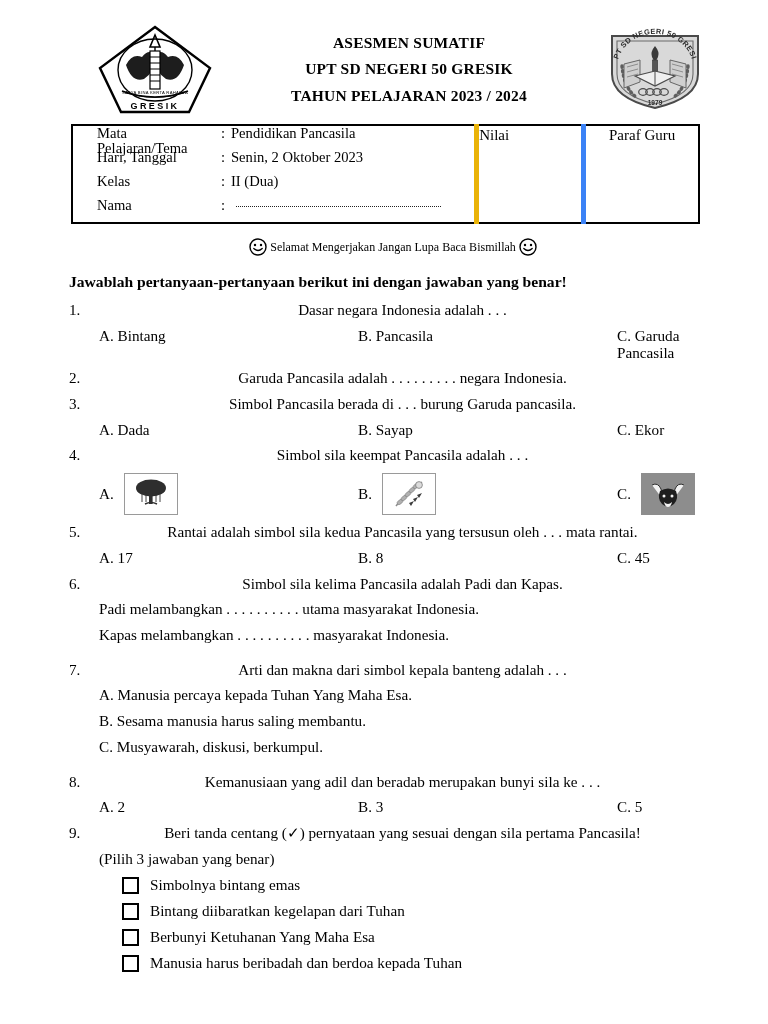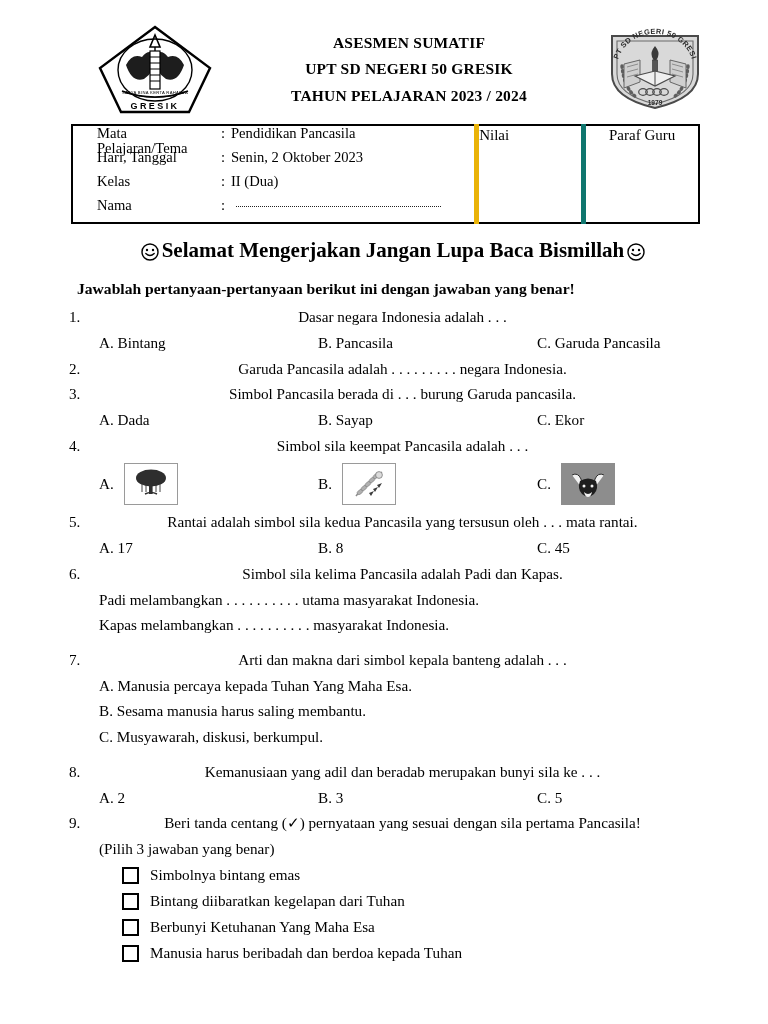--- a/index.html
+++ b/index.html
@@ -50,21 +50,21 @@
     border-collapse: collapse;
     border: 2.5px solid #000;
     table-layout: fixed;
   }
   .info-table td {
     vertical-align: top;
     padding: 0;
   }
   .td-fields { width: 404px; padding: 6px 0 7px 7px; }
   .td-nilai  { width: 107px; border-left: 5px solid #eab308; text-align: left; padding-top: 5px; }
-  .td-paraf  { width: 115px; border-left: 5px solid #0f766e; text-align: center; padding-top: 5px; }
+  .td-paraf  { width: 115px; border-left: 5px solid #3b82f6; text-align: center; padding-top: 5px; }
   .col-head { font-size: 15px; }
 
   .field-row {
     display: flex;
     align-items: baseline;
     font-size: 14.6px;
     line-height: 1.0;
     height: 24px;
   }
   .field-label { width: 148px; flex: 0 0 auto; padding-left: 24px; }
@@ -75,39 +75,39 @@
     width: 205px;
     border-bottom: 1.5px dotted #222;
     position: relative;
     top: -3px;
     margin-left: 5px;
   }
 
   
   .greeting {
     text-align: center;
-    font-weight: bold;
-    font-size: 21px;
+    font-weight: normal;
+    font-size: 12px;
     margin: 14px 0 0 0;
     padding-left: 18px;
     display: flex;
     align-items: center;
     justify-content: center;
     gap: 3px;
   }
   .smiley { width: 18px; height: 18px; flex: 0 0 auto; display: inline-block; }
 
   
   .sheet {
     padding: 0 62px 0 69px;
   }
   .instruction {
     font-weight: bold;
     font-size: 15.6px;
-    margin: 17px 0 12px 8px;
+    margin: 17px 0 12px 0;
     line-height: 1.1;
   }
 
   .q {
     display: flex;
     align-items: flex-start;
     margin-bottom: 9px;
     line-height: 1.1;
   }
   .q-num {
@@ -119,20 +119,21 @@
     flex: 1 1 auto;
     font-size: 15.2px;
   }
   .q-text { margin: 0 0 9px 0; text-align: center; }
   .q-text:last-child { margin-bottom: 0; }
 
   
   .opts {
     display: flex;
     margin: 0 0 9px 0;
+    gap: 40px;
   }
   .opts:last-child { margin-bottom: 0; }
   .opt {
     font-size: 15.2px;
   }
   .opt-a { width: 219px; flex: 0 0 auto; }
   .opt-b { width: 219px; flex: 0 0 auto; }
   .opt-c { flex: 1 1 auto; }
 
   

